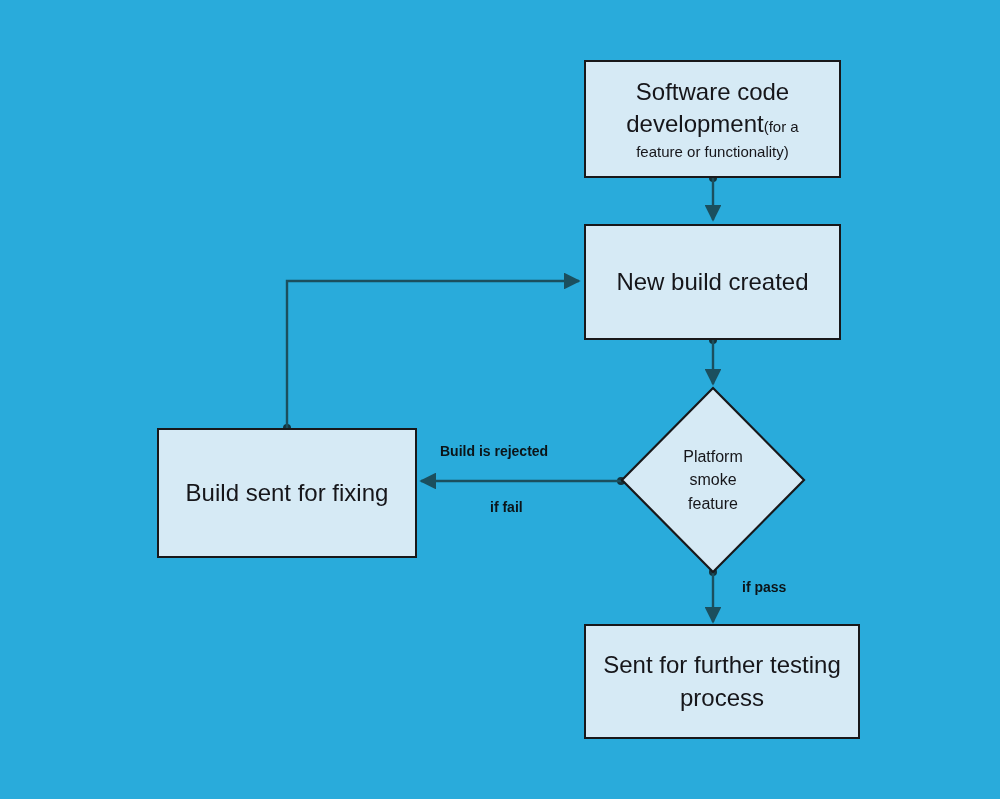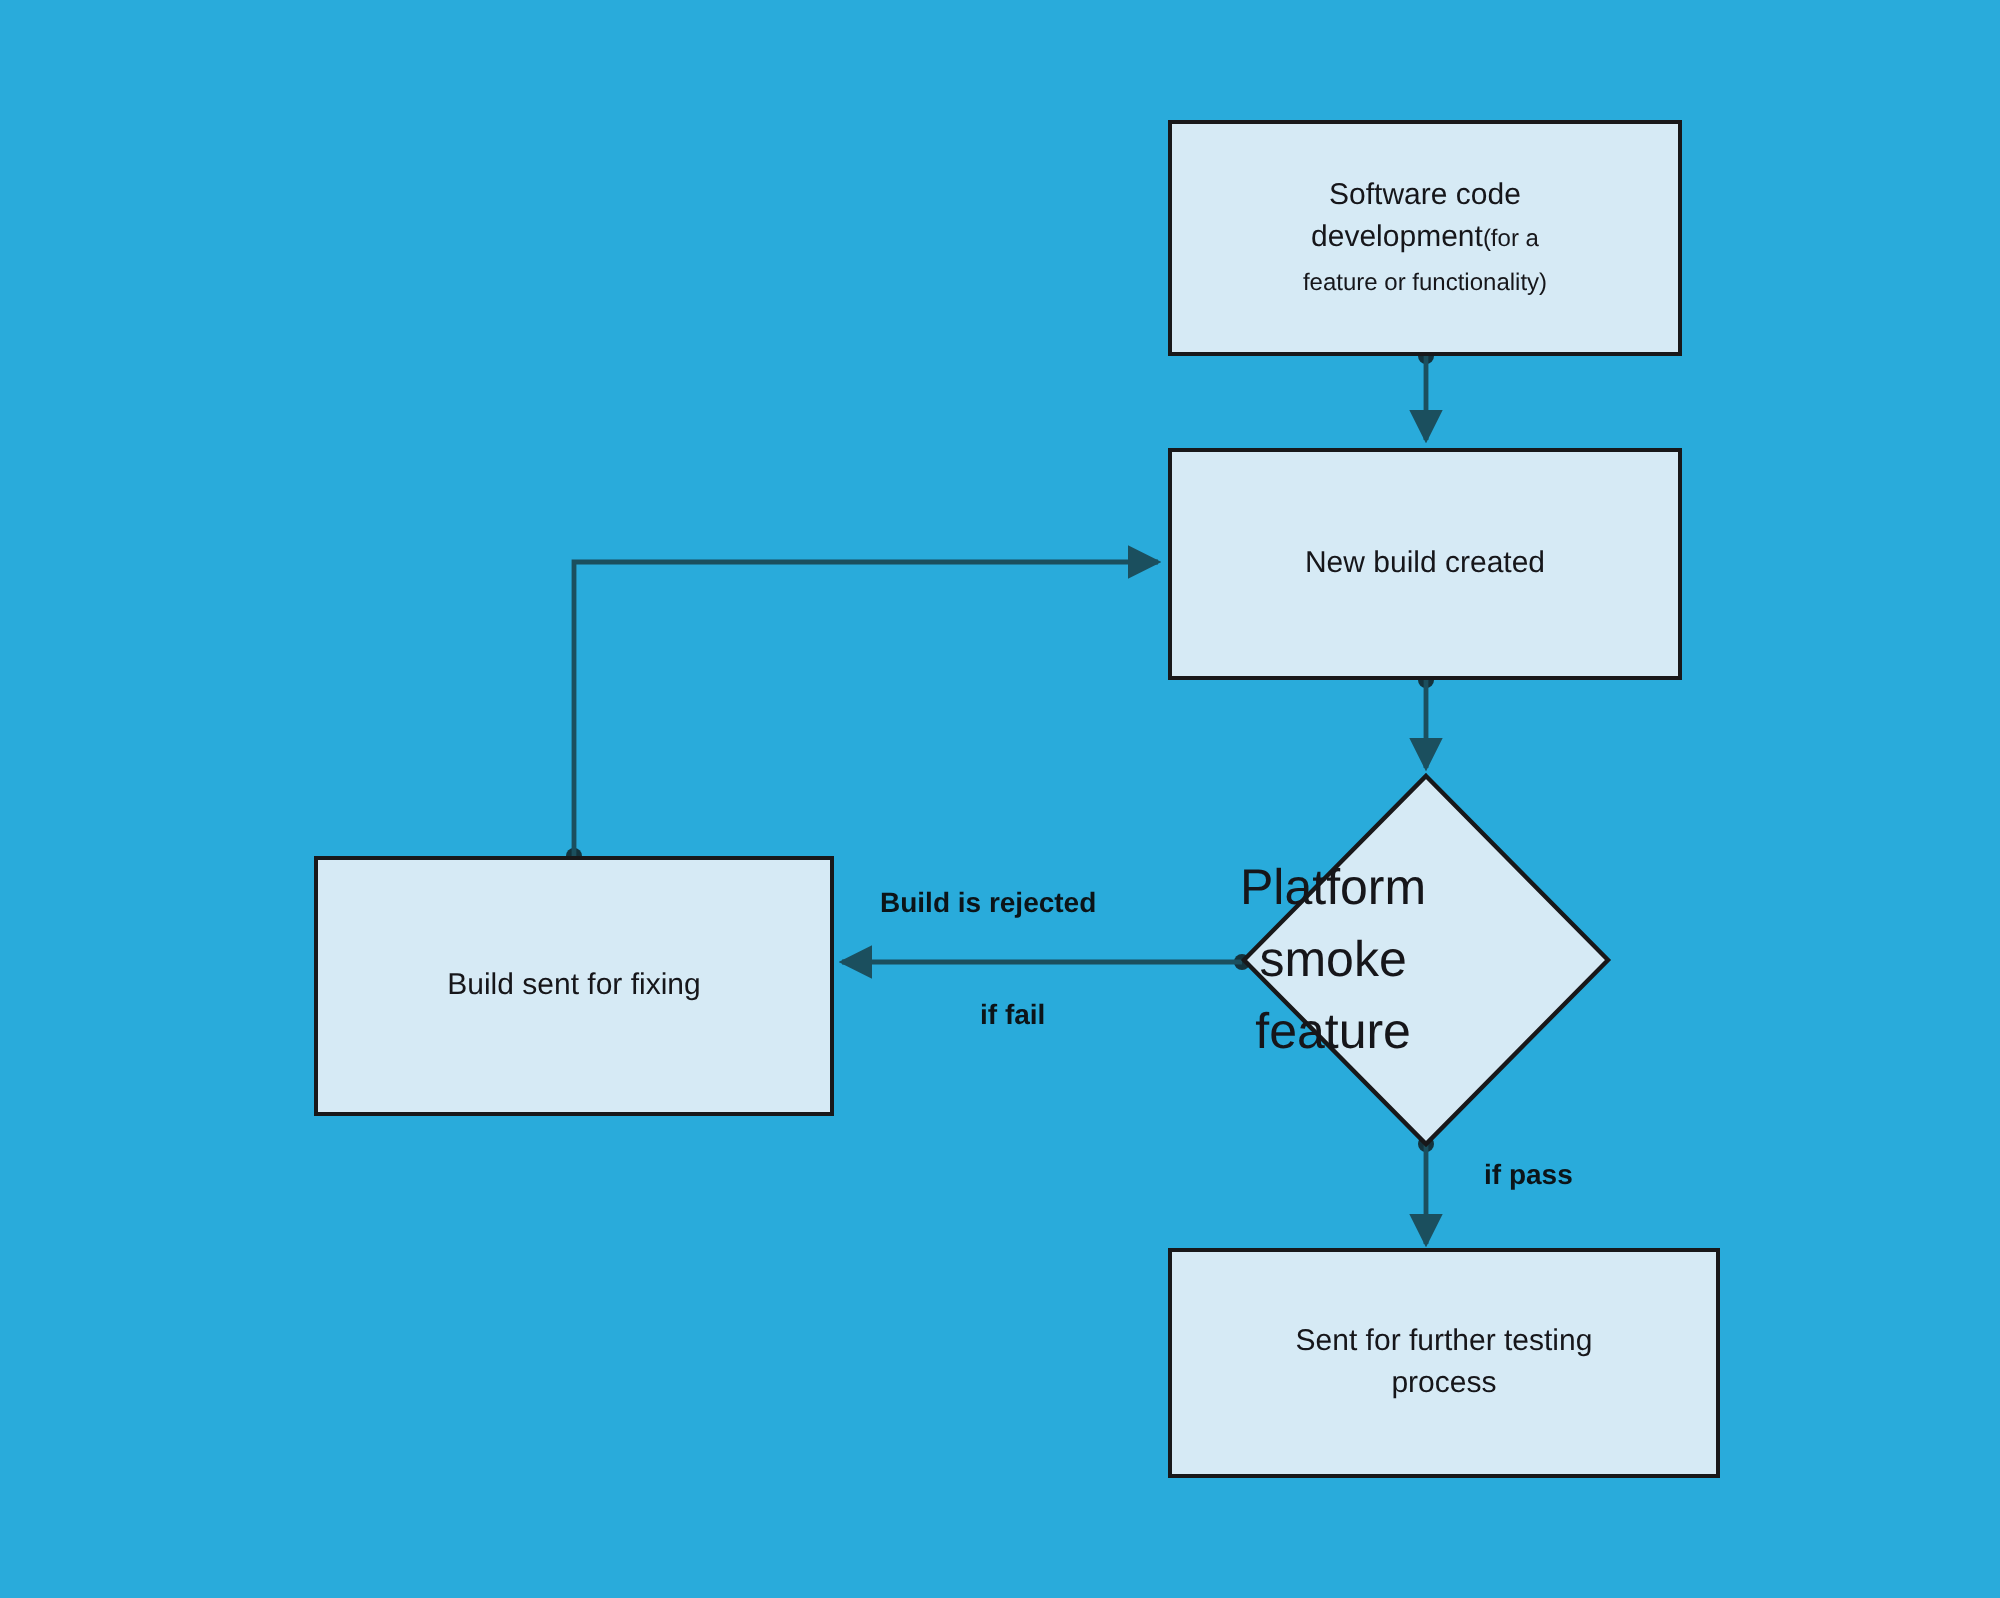--- a/index.html
+++ b/index.html
@@ -32,46 +32,47 @@
     align-items: center;
     justify-content: center;
     text-align: center;
     color: #16161a;
   }
   .node .txt {
     padding: 0 10px;
     line-height: 1.35;
   }
   .t-main {
-    font-size: 15px;
+    font-size: 24px;
   }
   .t-sub {
-    font-size: 12px;
+    font-size: 15px;
   }
   
   .diamond-wrap {
     position: absolute;
   }
   .diamond-shape {
     position: absolute;
     left: 0;
     top: 0;
     width: 100%;
     height: 100%;
   }
   .diamond-label {
     position: absolute;
     left: 0;
     top: 0;
     width: 100%;
     height: 100%;
     display: flex;
     align-items: center;
+    justify-content: center;
     text-align: center;
-    font-size: 25px;
+    font-size: 16px;
     line-height: 1.45;
     color: #16161a;
   }
   .edge-label {
     position: absolute;
     font-weight: bold;
     font-size: 14px;
     color: #0c1418;
     white-space: nowrap;
   }

